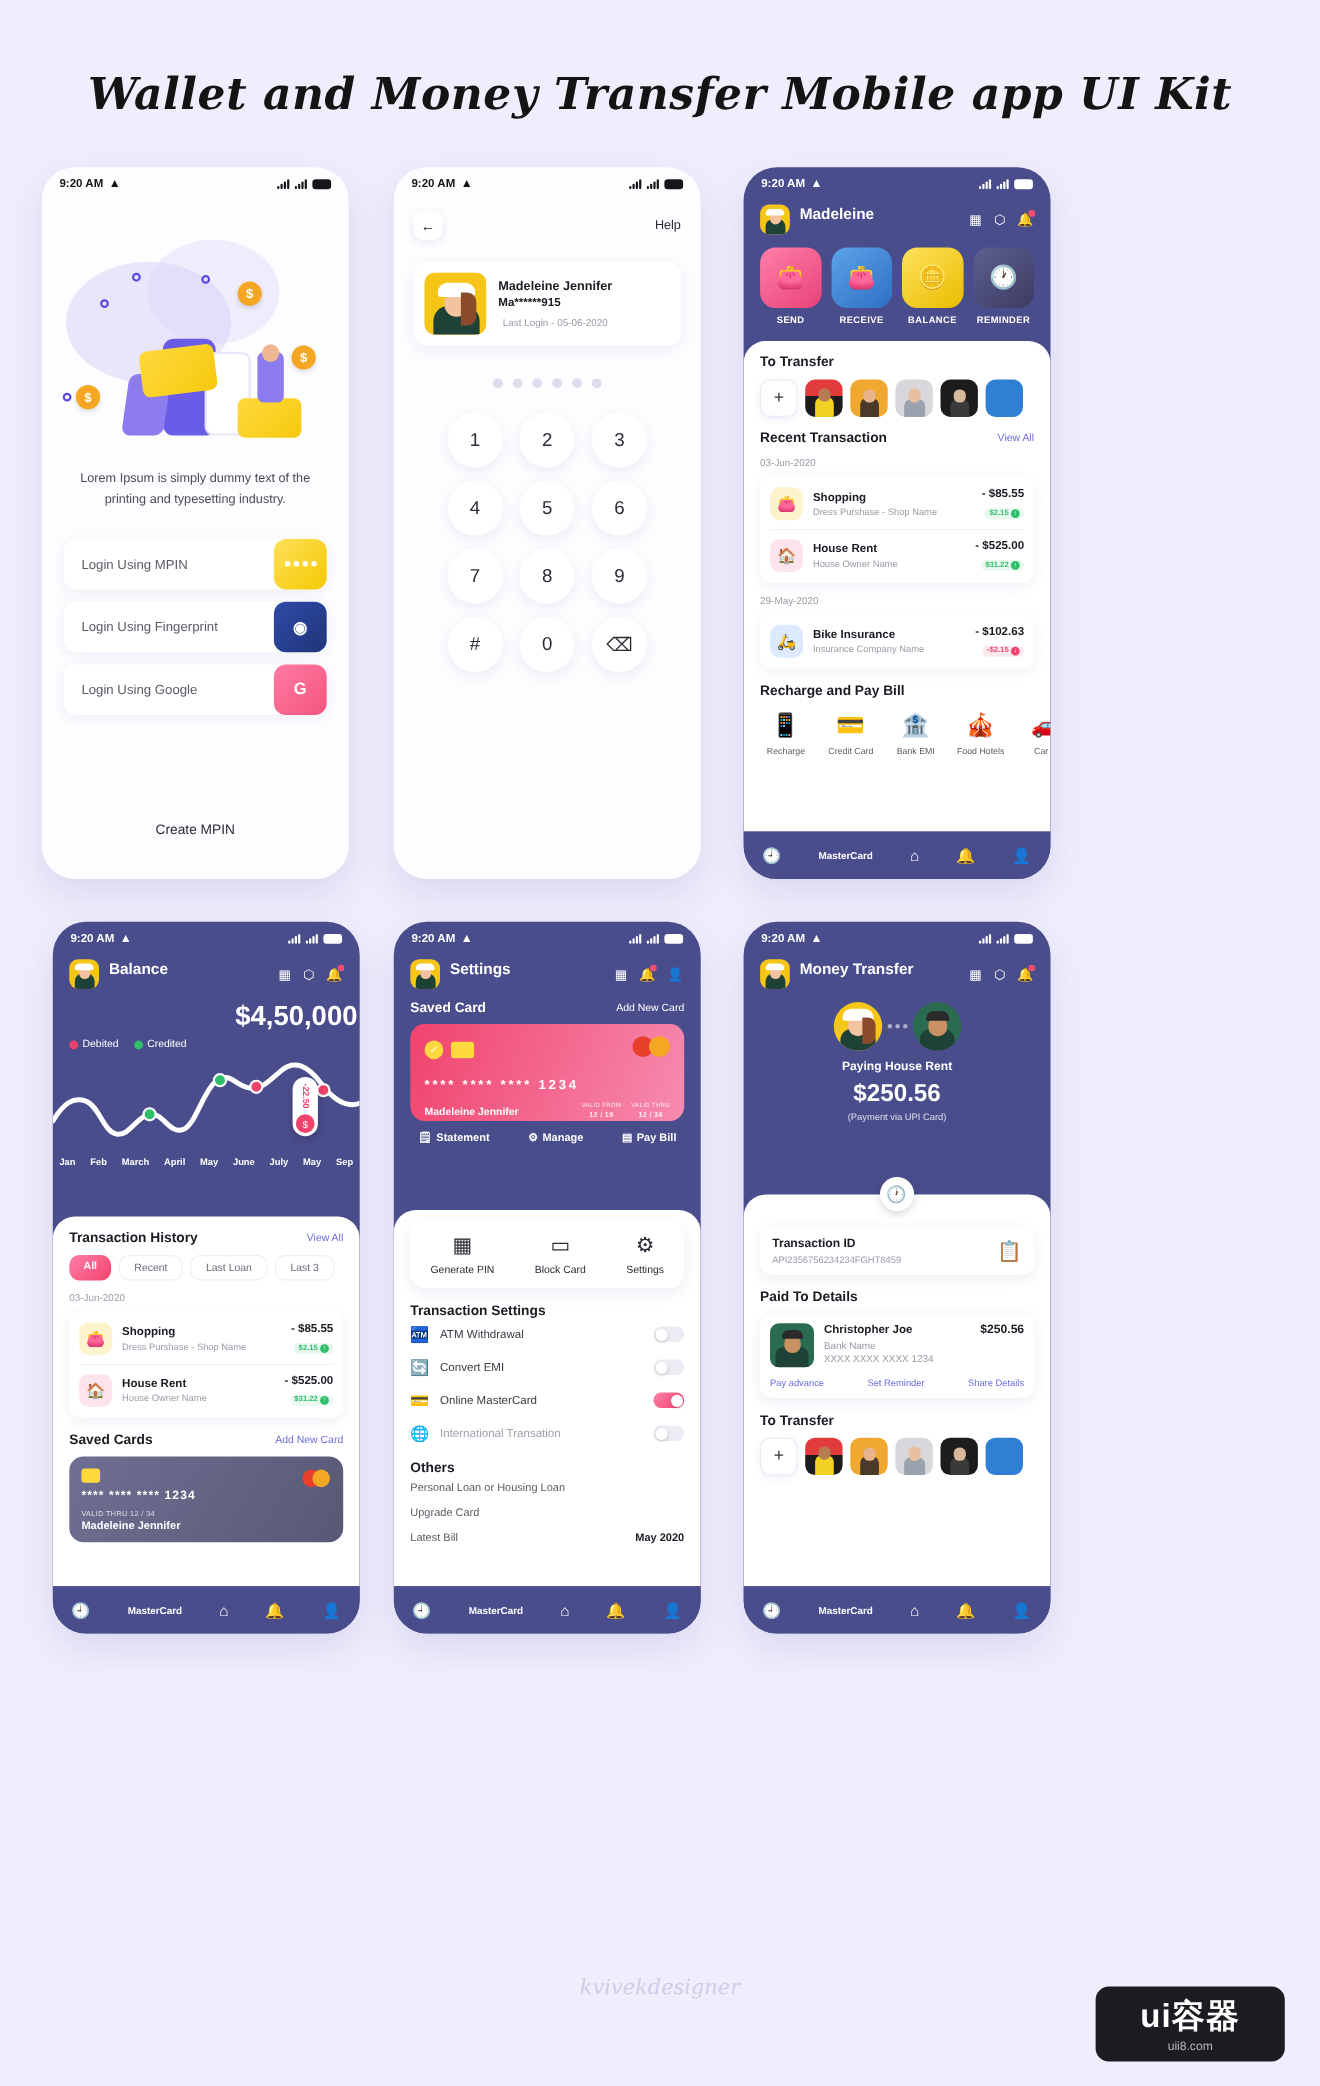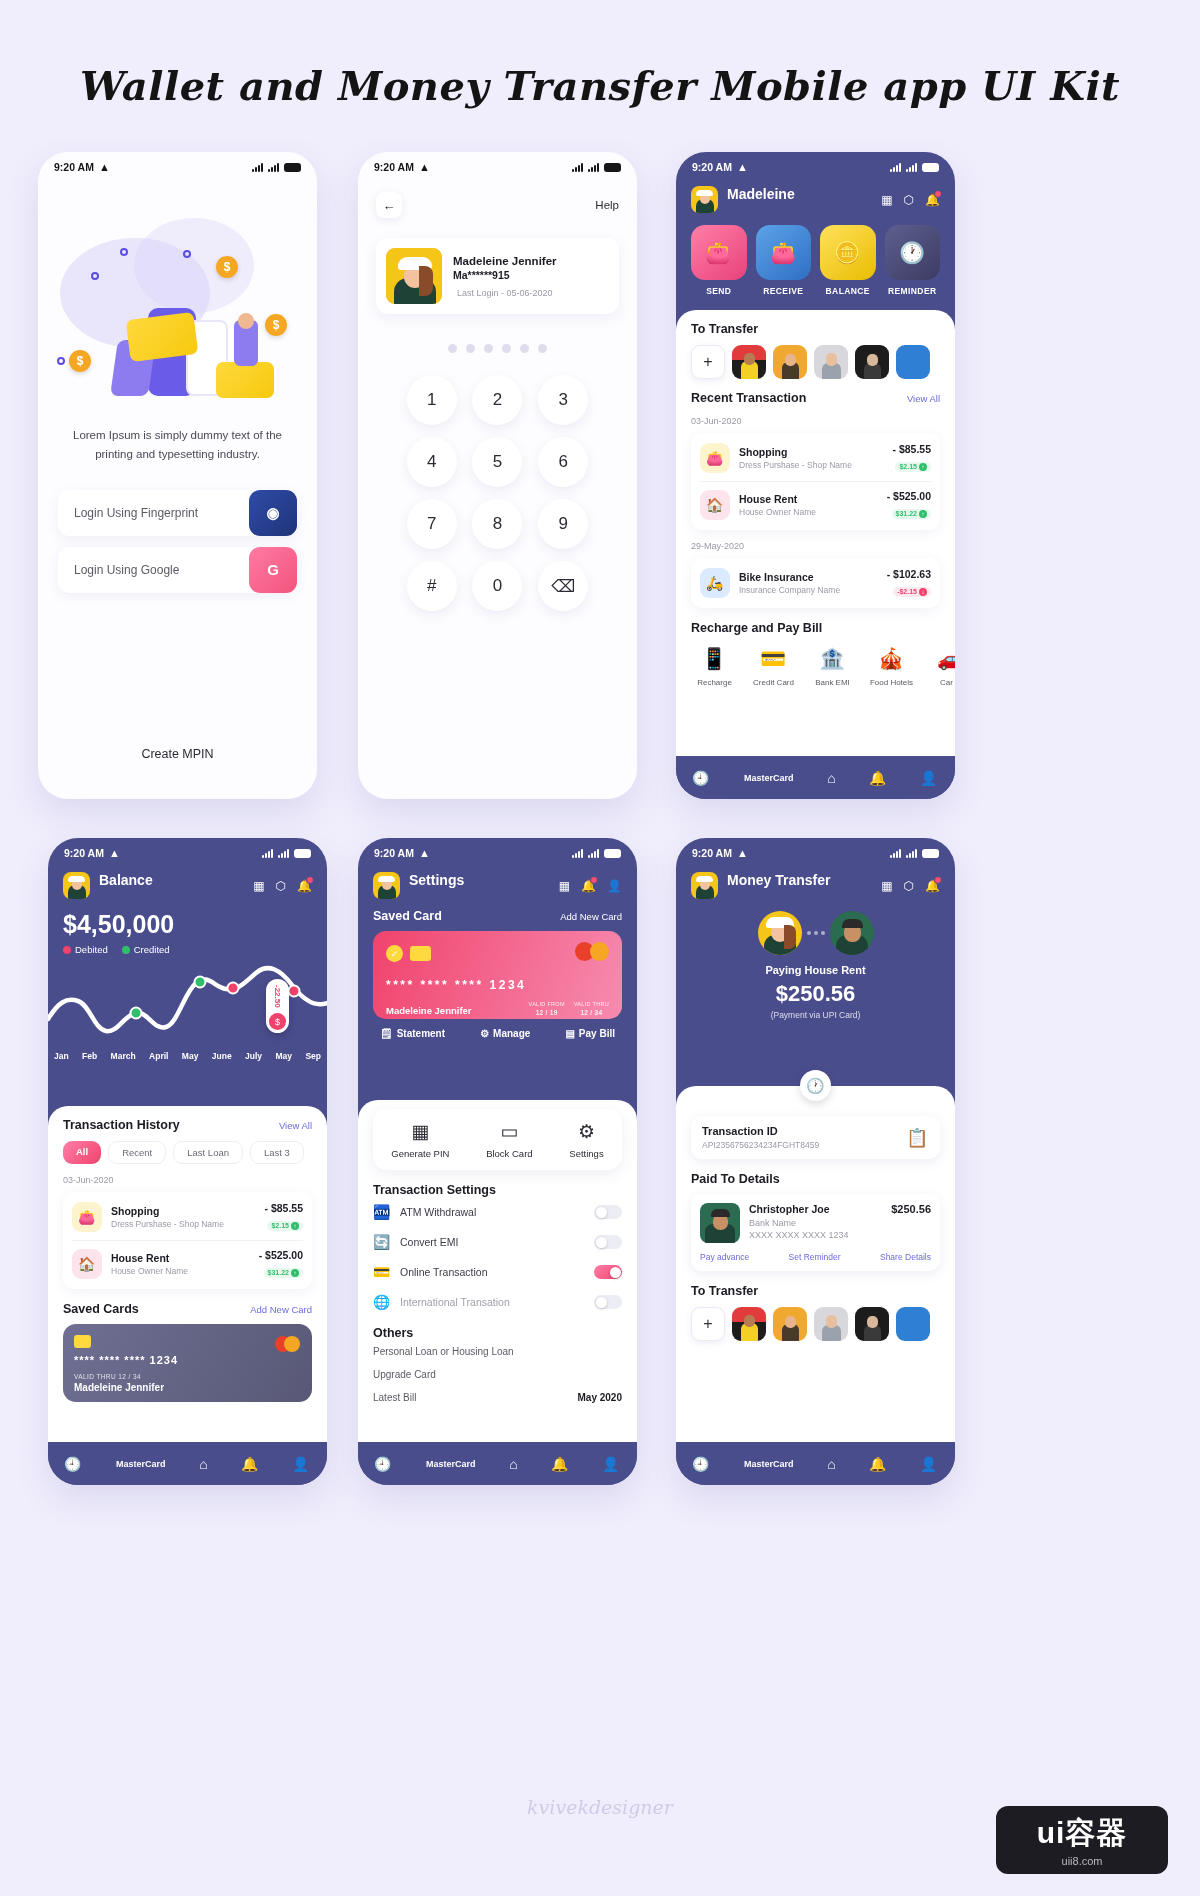--- a/index.html
+++ b/index.html
@@ -151,21 +151,21 @@
 
   .bills{ display:flex;gap:12px;margin-top:9px;}
   .bill{ text-align:center;flex:none;width:47px;}
   .bill .bi{ height:30px;display:flex;align-items:center;justify-content:center;font-size:21px;}
   .bill .bl{ font-size:8px;color:#5b5b66;margin-top:4px;}
 
   .tabbar{ position:absolute;bottom:0;left:0;right:0;height:43px;background:#4a4d8c;
            display:flex;align-items:center;justify-content:space-around;color:#fff;font-size:14px;}
 
   
-  .bal-amt{ font-size:25px;font-weight:700;color:#fff;padding:11px 17px 0 15px;}
+  .bal-amt{ font-size:25px;font-weight:700;color:#fff;padding:11px 2px 0 15px;text-align:right;}
   .legend{ display:flex;gap:14px;padding:5px 15px 0 15px;}
   .legend span{ font-size:9.5px;color:#fff;display:flex;align-items:center;gap:4px;}
   .legend i{ width:8px;height:8px;border-radius:50%;display:block;}
   .chartwrap{ position:relative;height:92px;margin-top:2px;}
   .months{ display:flex;justify-content:space-between;padding:2px 6px 0 6px;}
   .months span{ font-size:8.5px;font-weight:700;color:#fff;}
   .tip{ position:absolute;right:38px;top:22px;width:23px;height:54px;background:#fff;
         border-radius:12px;display:flex;flex-direction:column;align-items:center;
         justify-content:flex-start;padding-top:6px;box-shadow:0 3px 9px rgba(0,0,0,.2);}
   .tip .v{ writing-mode:vertical-rl;font-size:8px;font-weight:700;color:#f0436c;}
@@ -288,20 +288,31 @@
     <div class="card-y" style="left:90px;top:106px;width:68px;height:42px;transform:rotate(-7deg);"></div>
     <div class="card-y" style="left:178px;top:152px;width:58px;height:36px;"></div>
     <div style="position:absolute;left:196px;top:110px;width:24px;height:46px;background:#8c7cf0;border-radius:6px;"></div>
     <div style="position:absolute;left:200px;top:103px;width:16px;height:16px;border-radius:50%;background:#f0b892;"></div>
   </div>
 
   <p class="lorem">Lorem Ipsum is simply dummy text of the printing and typesetting industry.</p>
 
   <div style="margin-top:26px;">
     <div class="loginbtn">
+      <span class="lbl">Login Using MPIN</span>
+      <span class="lgicon y">
+            <span class="dots4">
+              <i></i>
+              <i></i>
+              <i></i>
+              <i></i>
+            </span>
+          </span>
+    </div>
+    <div class="loginbtn">
       <span class="lbl">Login Using Fingerprint</span>
       <span class="lgicon b">◉</span>
     </div>
     <div class="loginbtn">
       <span class="lbl">Login Using Google</span>
       <span class="lgicon p">G</span>
     </div>
   </div>
 
   <div class="creatempin">Create MPIN</div>
@@ -786,21 +797,21 @@
     </div>
     <div class="setrow">
       <span class="si">🔄</span>
       <span class="sl">Convert EMI</span>
       <span class="tgl">
             <i></i>
           </span>
     </div>
     <div class="setrow">
       <span class="si">💳</span>
-      <span class="sl">Online Transaction</span>
+      <span class="sl">Online MasterCard</span>
       <span class="tgl on">
             <i></i>
           </span>
     </div>
     <div class="setrow">
       <span class="si">🌐</span>
       <span class="sl" style="color:#a0a0ae;">International Transation</span>
       <span class="tgl">
             <i></i>
           </span>

